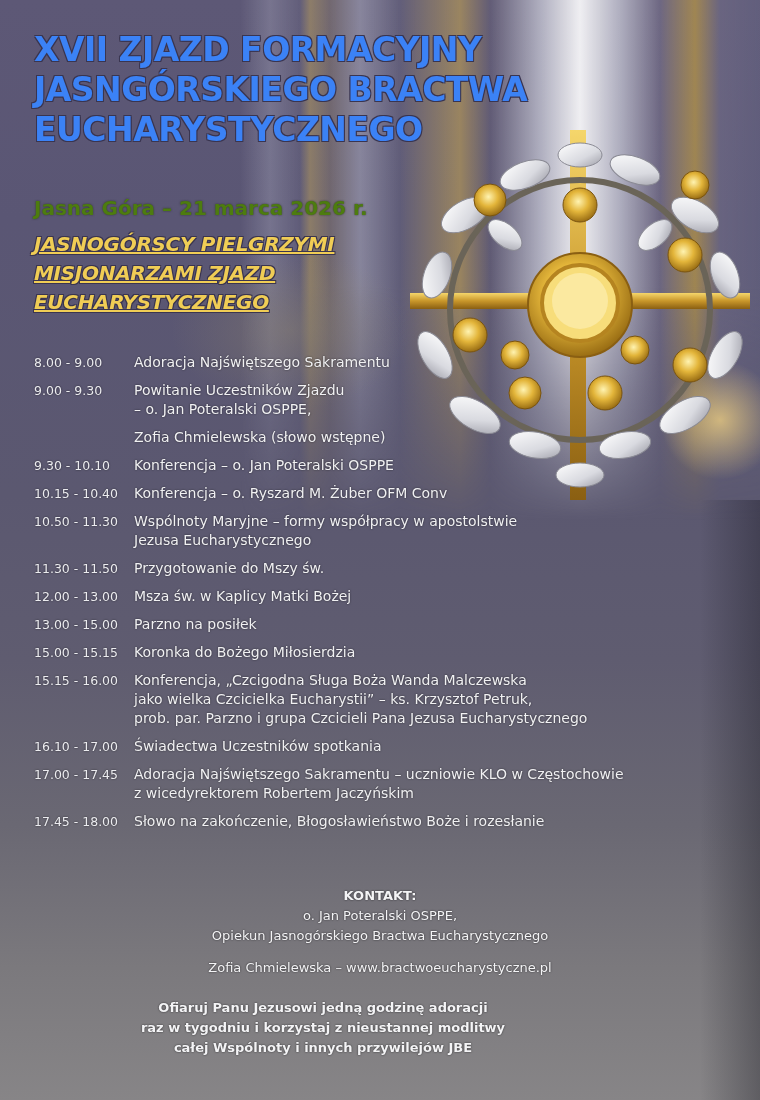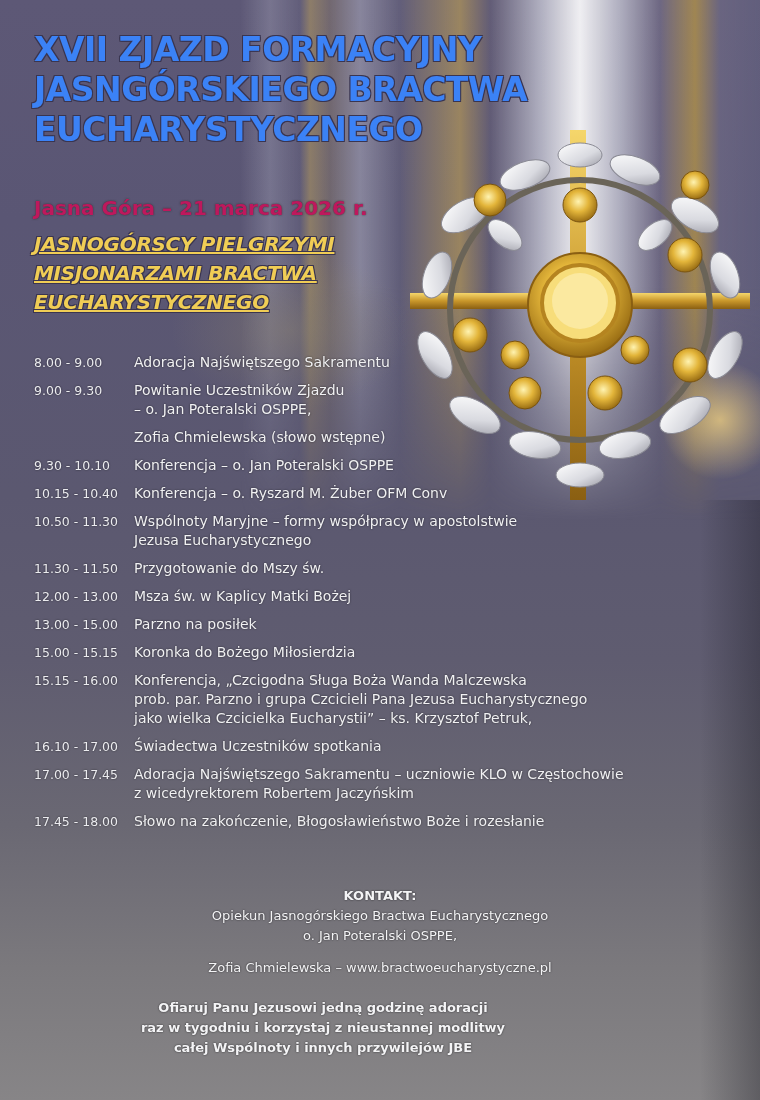--- a/index.html
+++ b/index.html
@@ -34,21 +34,21 @@
   .title {
     position: absolute; left: 34px; top: 30px; margin: 0;
     font-family: "DejaVu Sans", sans-serif; font-weight: bold;
     font-size: 33px; line-height: 40px; letter-spacing: -0.5px;
     color: #3b82f6;
     text-shadow: -1px -1px 0 #3a3550, 1px -1px 0 #3a3550, -1px 1px 0 #3a3550, 1px 1px 0 #3a3550;
   }
   .title span { display: block; }
   .dateline {
     position: absolute; left: 34px; top: 196px;
-    font-size: 20px; font-weight: bold; color: #be185d;
+    font-size: 20px; font-weight: bold; color: #4d7c0f;
     text-shadow: 0 0 2px #333;
   }
   .motto {
     position: absolute; left: 34px; top: 230px;
     font-size: 20px; line-height: 29px; font-weight: bold; font-style: italic;
     color: #f0cd55; letter-spacing: -0.3px;
     text-shadow: -1px -1px 0 #3a3550, 1px -1px 0 #3a3550, -1px 1px 0 #3a3550, 1px 1px 0 #3a3550;
   }
   .motto span { display: block; text-decoration: underline; }
 
@@ -86,21 +86,21 @@
 <h1 class="title">
   <span>XVII ZJAZD FORMACYJNY</span>
   <span>JASNGÓRSKIEGO BRACTWA</span>
   <span>EUCHARYSTYCZNEGO</span>
 </h1>
 
 <div class="dateline">Jasna Góra – 21 marca 2026 r.</div>
 
 <div class="motto">
   <span>JASNOGÓRSCY PIELGRZYMI</span>
-  <span>MISJONARZAMI BRACTWA</span>
+  <span>MISJONARZAMI ZJAZD</span>
   <span>EUCHARYSTYCZNEGO</span>
 </div>
 
 <svg class="monstrance" viewBox="0 0 350 380">
   <defs>
     <radialGradient id="gold" cx="45%" cy="40%" r="60%">
       <stop offset="0%" stop-color="#fff3b0"></stop>
       <stop offset="50%" stop-color="#e3b53a"></stop>
       <stop offset="100%" stop-color="#9a6e14"></stop>
     </radialGradient>
@@ -213,22 +213,22 @@
   <div class="row" style="margin-bottom:9px">
     <div class="time">15.00 - 15.15</div>
     <div class="desc">
       <span>Koronka do Bożego Miłosierdzia</span>
     </div>
   </div>
   <div class="row" style="margin-bottom:9px">
     <div class="time">15.15 - 16.00</div>
     <div class="desc">
       <span>Konferencja, „Czcigodna Sługa Boża Wanda Malczewska</span>
+      <span>jako wielka Czcicielka Eucharystii” – ks. Krzysztof Petruk,</span>
       <span>prob. par. Parzno i grupa Czcicieli Pana Jezusa Eucharystycznego</span>
-      <span>jako wielka Czcicielka Eucharystii” – ks. Krzysztof Petruk,</span>
     </div>
   </div>
   <div class="row" style="margin-bottom:9px">
     <div class="time">16.10 - 17.00</div>
     <div class="desc">
       <span>Świadectwa Uczestników spotkania</span>
     </div>
   </div>
   <div class="row" style="margin-bottom:9px">
     <div class="time">17.00 - 17.45</div>
@@ -240,22 +240,22 @@
   <div class="row">
     <div class="time">17.45 - 18.00</div>
     <div class="desc">
       <span>Słowo na zakończenie, Błogosławieństwo Boże i rozesłanie</span>
     </div>
   </div>
 </div>
 
 <div class="contact">
   <span class="head">KONTAKT:</span>
+  <span>o. Jan Poteralski OSPPE,</span>
   <span>Opiekun Jasnogórskiego Bractwa Eucharystycznego</span>
-  <span>o. Jan Poteralski OSPPE,</span>
   <span style="margin-top:12px">Zofia Chmielewska – www.bractwoeucharystyczne.pl</span>
 </div>
 
 <div class="offer">
   <span>Ofiaruj Panu Jezusowi jedną godzinę adoracji</span>
   <span>raz w tygodniu i korzystaj z nieustannej modlitwy</span>
   <span>całej Wspólnoty i innych przywilejów JBE</span>
 </div>
 
 </body></html>

